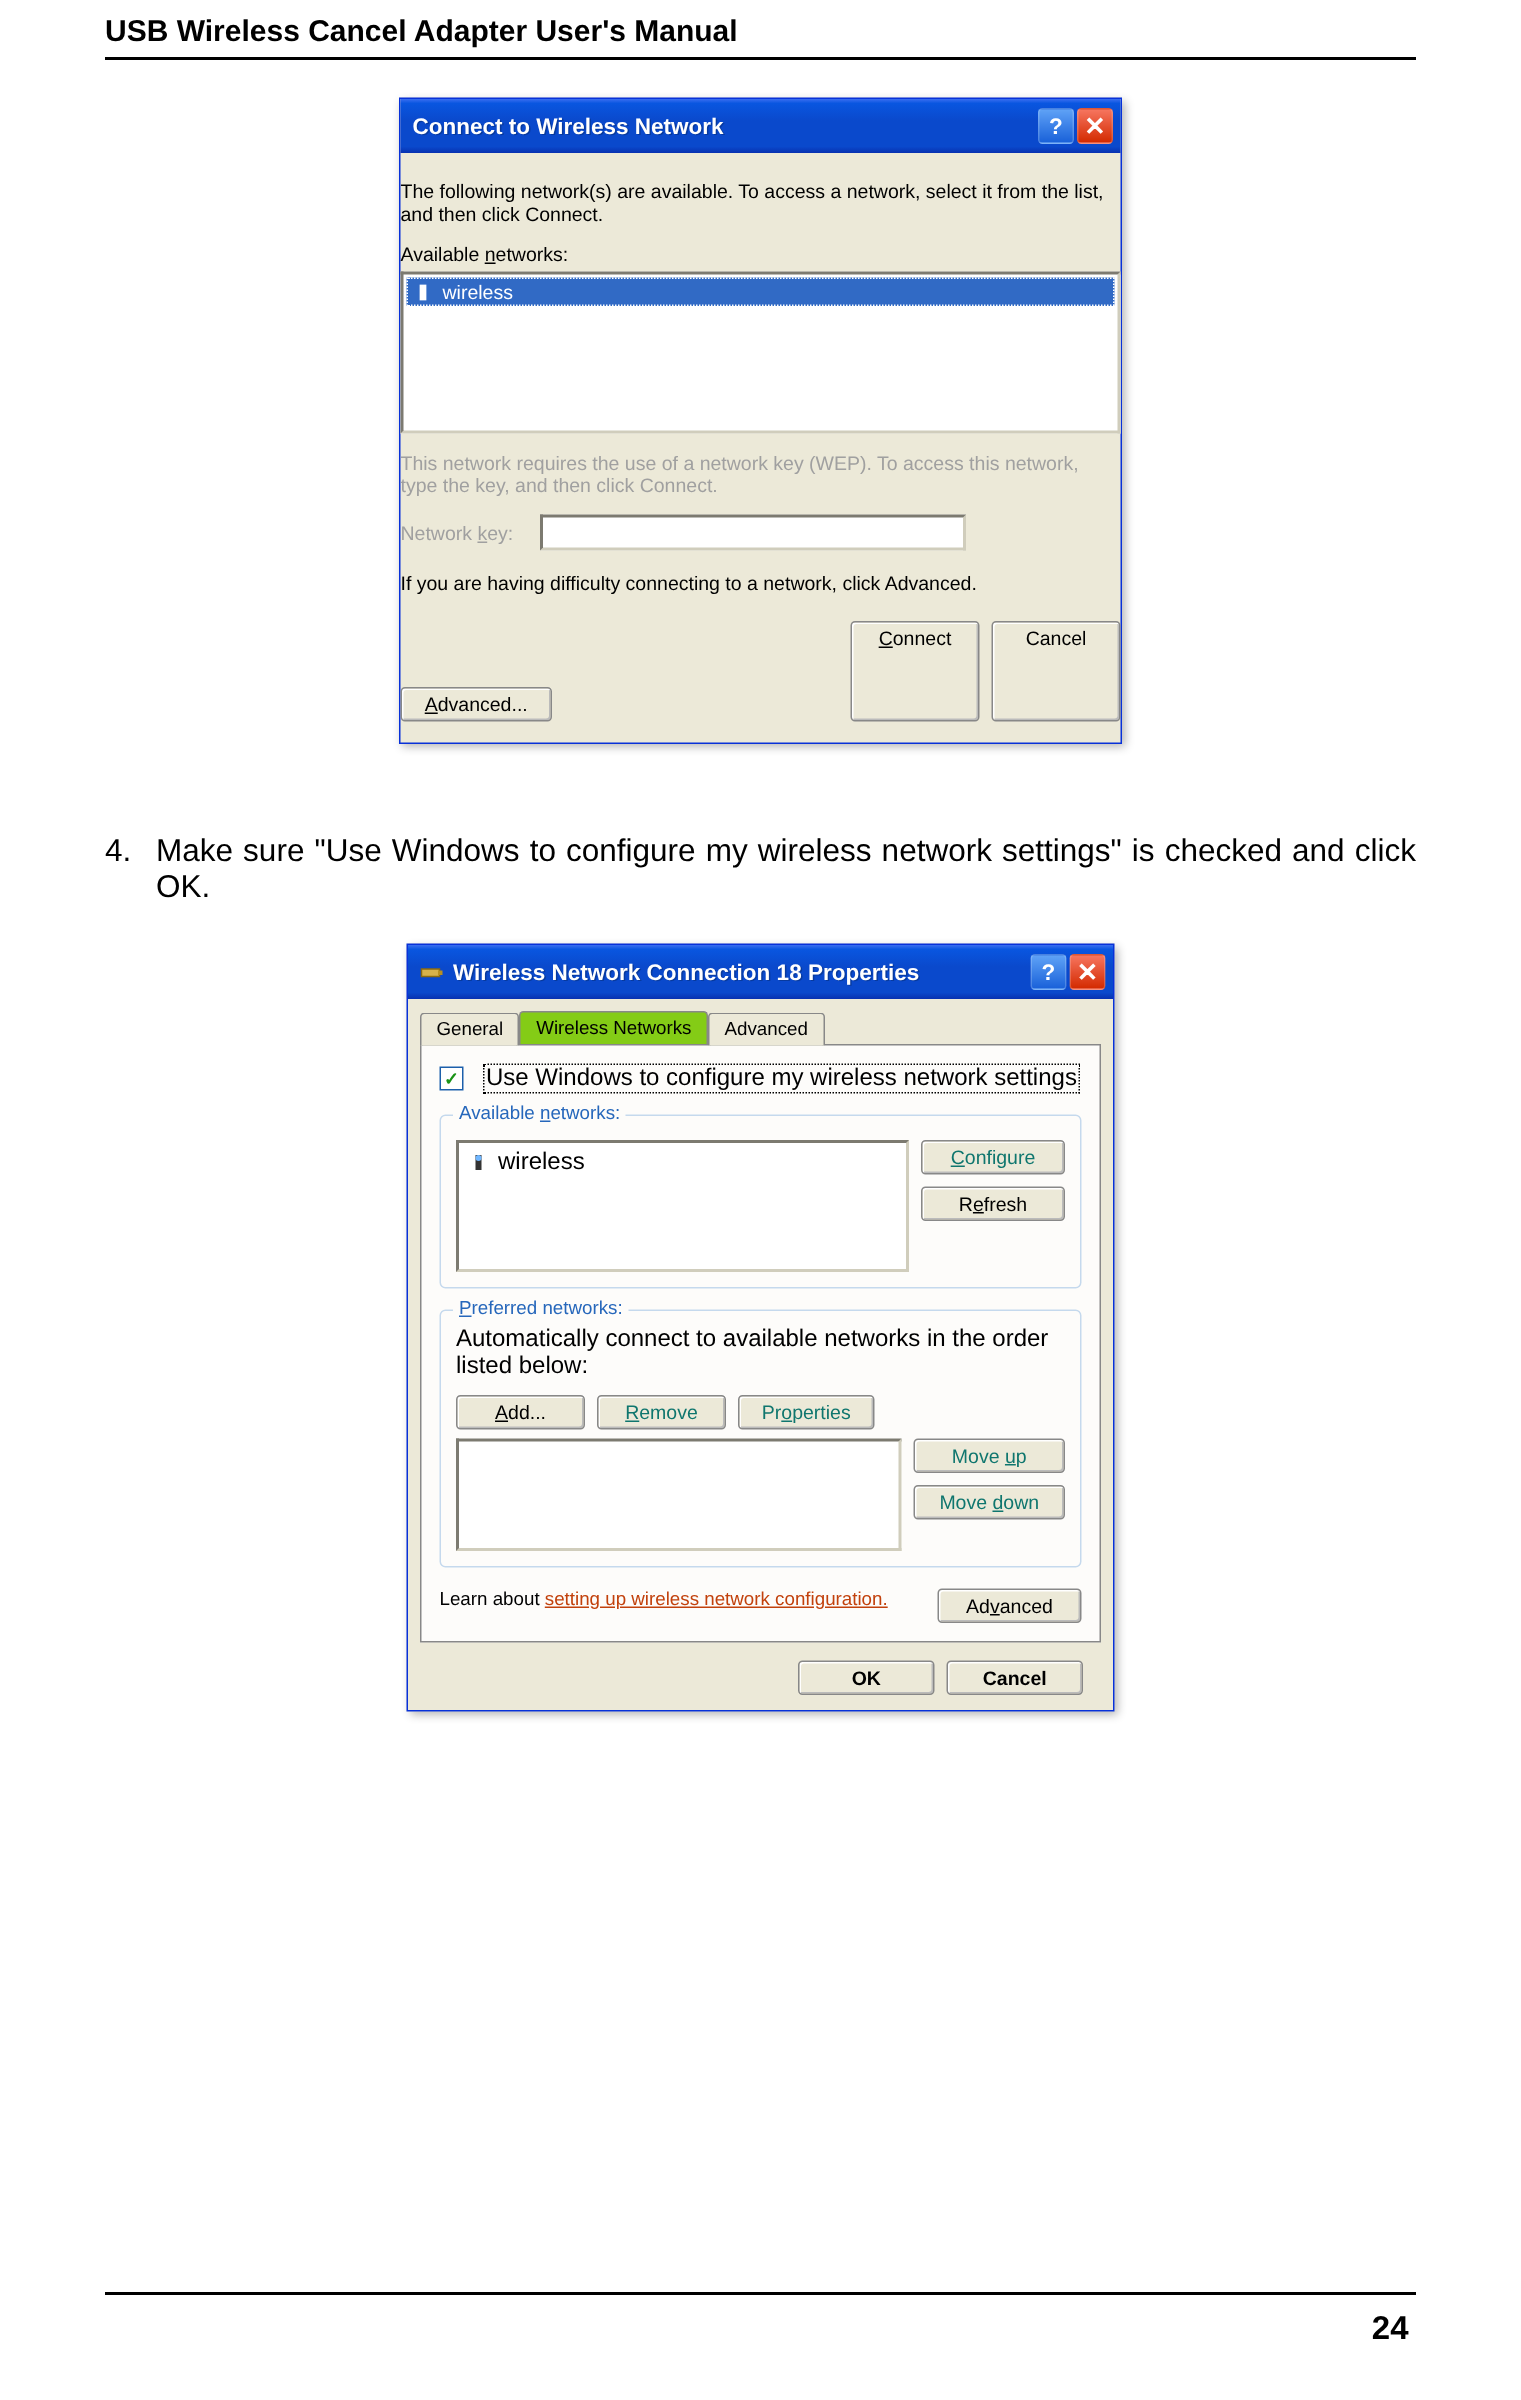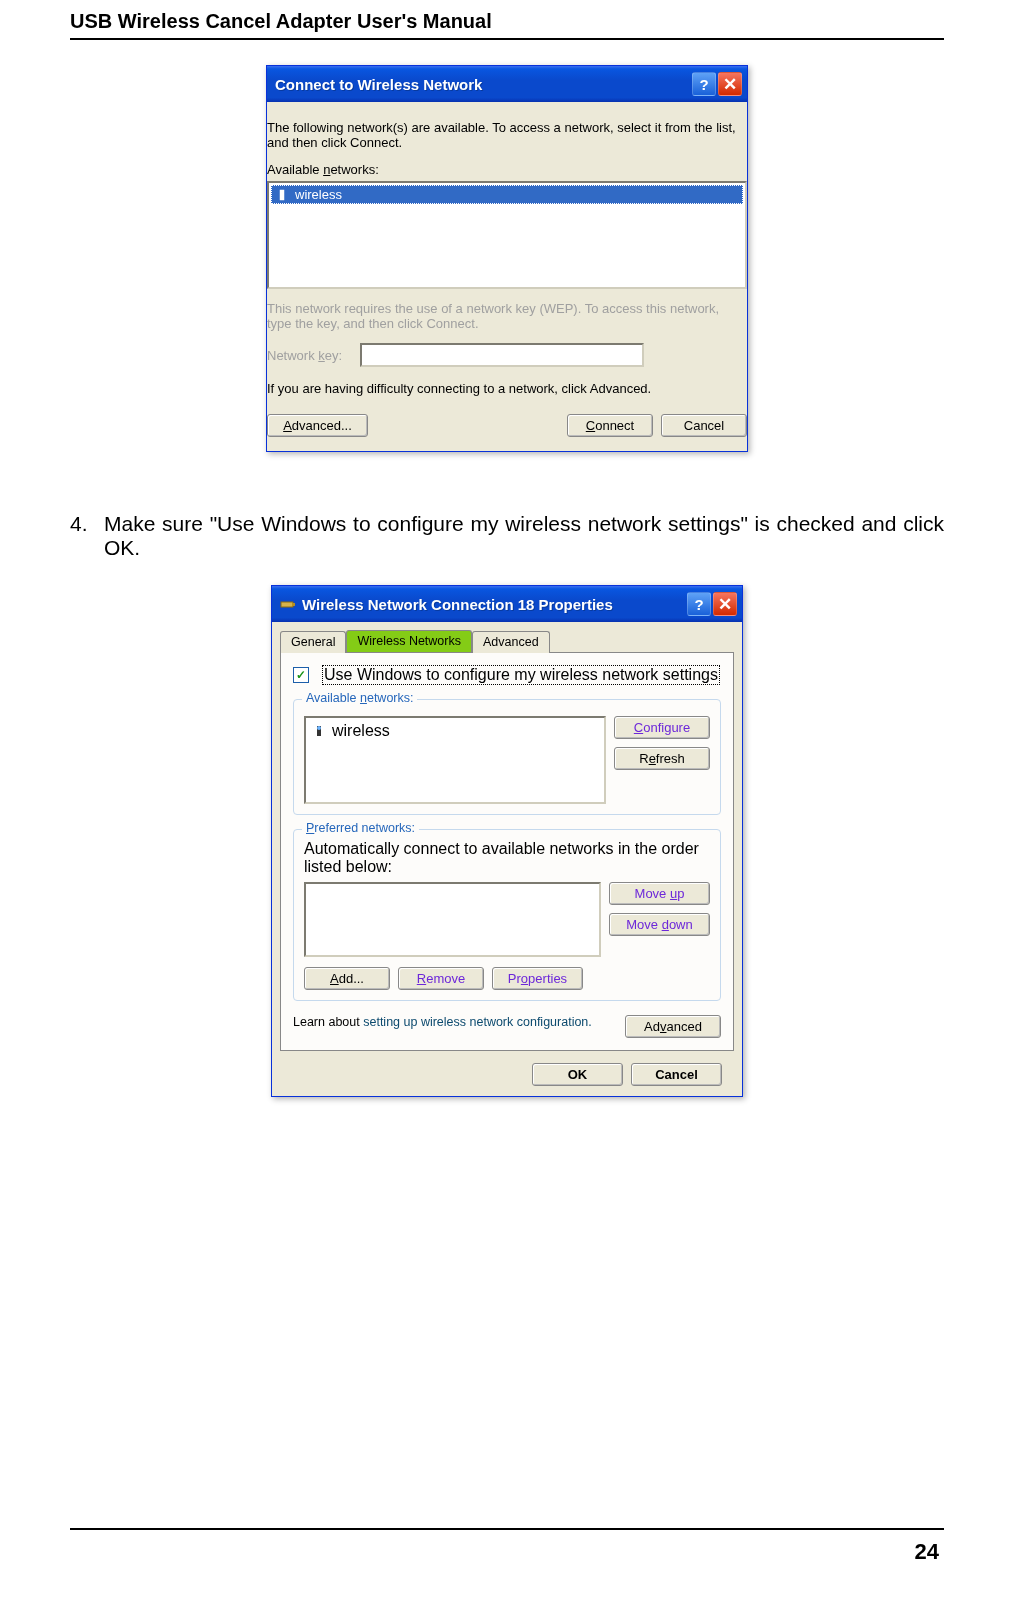--- a/index.html
+++ b/index.html
@@ -135,21 +135,21 @@
     background: #ece9d8;
     border: 1px solid #888;
     border-radius: 3px;
     padding: 3px 2px;
     font-family: Tahoma, Arial, sans-serif;
     font-size: 13px;
     text-align: center;
     min-width: 80px;
     box-shadow: inset 1px 1px 0 #fff, inset -1px -1px 0 #bbb;
   }
-  .xp-button.disabled { color: #6d28d9; }
+  .xp-button.disabled { color: #0f766e; }
   .underline-char { text-decoration: underline; }
   
   .xp-tabs {
     display: flex;
     padding: 8px 8px 0 8px;
     gap: 0;
   }
   .xp-tab {
     border: 1px solid #888;
     border-bottom: none;
@@ -214,21 +214,22 @@
     height: 65px;
     padding: 3px;
     margin-top: 6px;
   }
   .row {
     display: flex;
     align-items: center;
     gap: 8px;
   }
   .link-text {
-    color: #0c4a6e;
+    color: #c2410c;
+    text-decoration: underline;
   }
   .bottom-buttons {
     display: flex;
     justify-content: flex-end;
     gap: 8px;
     padding: 12px 20px 10px 8px;
     font-weight: bold;
   }
   .dotted-focus {
     border: 1px dotted #000;
@@ -262,21 +263,21 @@
           <span>wireless</span>
         </div>
       </div>
       <div class="xp-label xp-disabled" style="margin-top:12px;">This network requires the use of a network key (WEP). To access this network, type the key, and then click Connect.</div>
       <div class="row" style="margin-top:12px;">
         <span class="xp-disabled">Network <span class="underline-char">k</span>ey:</span>
         <div class="xp-input"></div>
       </div>
       <div class="xp-label" style="margin-top:14px;">If you are having difficulty connecting to a network, click Advanced.</div>
       <div class="xp-button-row">
-        <div class="xp-button" style="min-width:95px;"><span class="underline-char">A</span>dvanced...</div>
+        <div class="xp-button" style="min-width:95px;margin-top:44px;"><span class="underline-char">A</span>dvanced...</div>
         <div style="flex:1"></div>
         <div class="xp-button"><span class="underline-char">C</span>onnect</div>
         <div class="xp-button">Cancel</div>
       </div>
     </div>
   </div>
 
   <div class="instruction">
     <span class="instruction-num">4.</span>
     <span class="instruction-text">Make sure "Use Windows to configure my wireless network settings" is checked and click OK.</span>
@@ -322,32 +323,32 @@
           <div style="display:flex;flex-direction:column;gap:8px;margin-top:6px;">
             <div class="xp-button disabled" style="min-width:90px;"><span class="underline-char">C</span>onfigure</div>
             <div class="xp-button" style="min-width:90px;">R<span class="underline-char">e</span>fresh</div>
           </div>
         </div>
       </div>
 
       <div class="xp-group">
         <div class="xp-group-label"><span class="underline-char">P</span>referred networks:</div>
         <div>Automatically connect to available networks in the order listed below:</div>
+        <div class="row" style="margin-top:10px;">
+          <div class="xp-button" style="min-width:80px;"><span class="underline-char">A</span>dd...</div>
+          <div class="xp-button disabled" style="min-width:80px;"><span class="underline-char">R</span>emove</div>
+          <div class="xp-button disabled" style="min-width:85px;">Pr<span class="underline-char">o</span>perties</div>
+        </div>
         <div class="row" style="align-items:flex-start;">
           <div class="xp-small-list2" style="flex:1;"></div>
           <div style="display:flex;flex-direction:column;gap:8px;margin-top:6px;">
             <div class="xp-button disabled" style="min-width:95px;">Move <span class="underline-char">u</span>p</div>
             <div class="xp-button disabled" style="min-width:95px;">Move <span class="underline-char">d</span>own</div>
           </div>
         </div>
-        <div class="row" style="margin-top:10px;">
-          <div class="xp-button" style="min-width:80px;"><span class="underline-char">A</span>dd...</div>
-          <div class="xp-button disabled" style="min-width:80px;"><span class="underline-char">R</span>emove</div>
-          <div class="xp-button disabled" style="min-width:85px;">Pr<span class="underline-char">o</span>perties</div>
-        </div>
       </div>
 
       <div class="row" style="margin-top:14px;align-items:flex-start;">
         <div style="flex:1;font-size:12.5px;">
           <span>Learn about </span><span class="link-text">setting up wireless network configuration.</span>
         </div>
         <div class="xp-button" style="min-width:90px;">Ad<span class="underline-char">v</span>anced</div>
       </div>
     </div>
     <div class="bottom-buttons">

